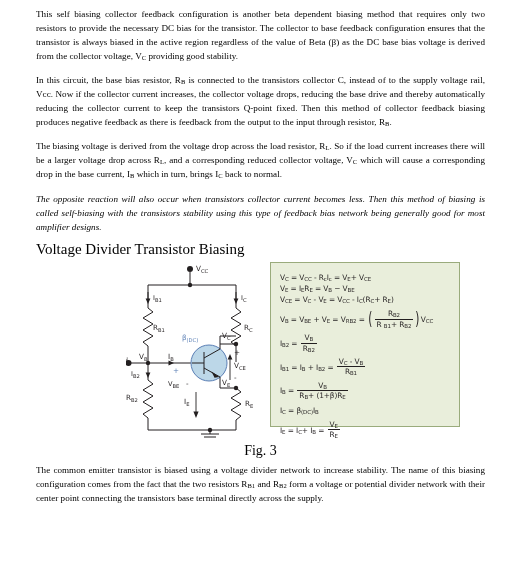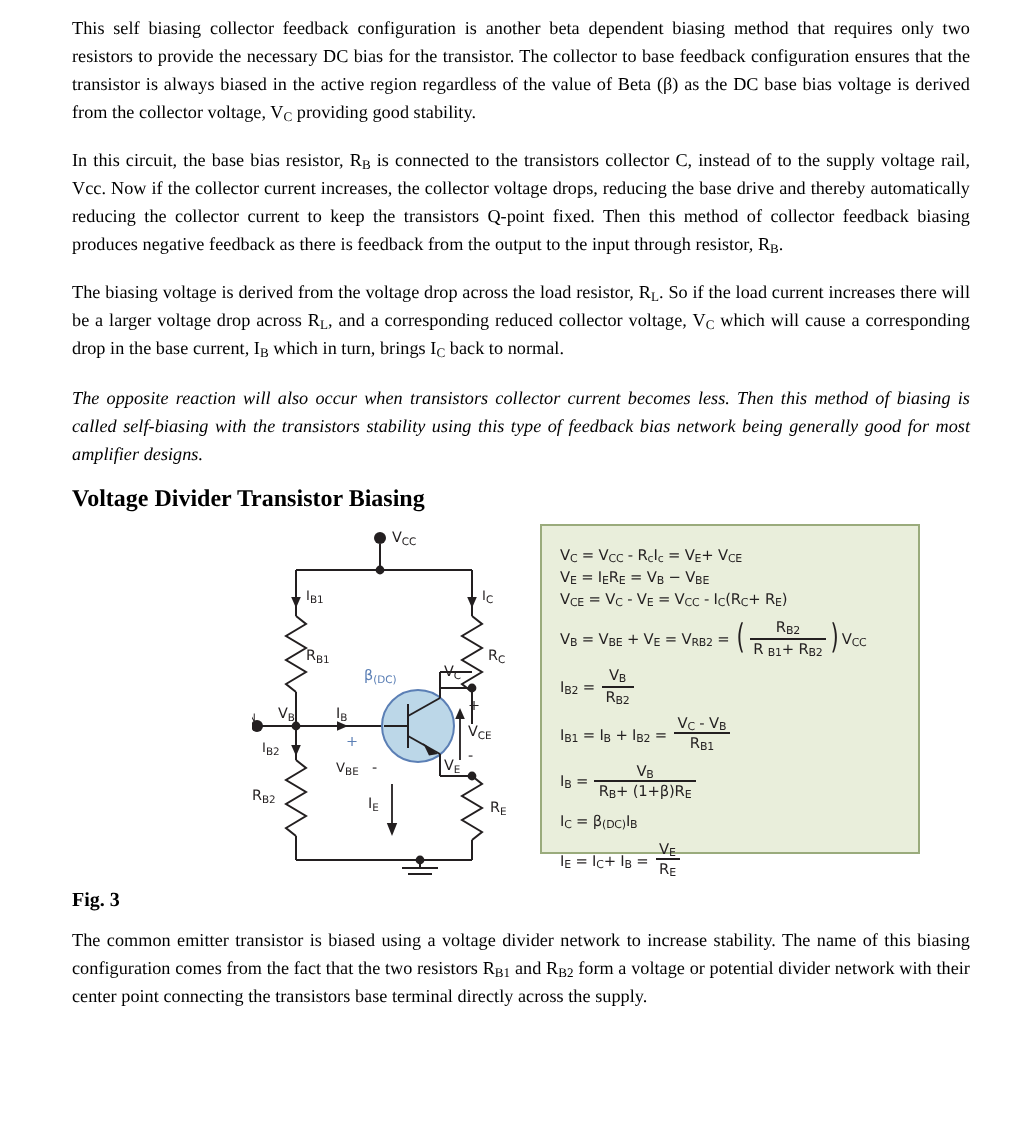--- a/index.html
+++ b/index.html
@@ -30,22 +30,22 @@
     letter-spacing: 0.02px;
   }
   p.body-text.tight { margin-bottom: 9px; font-style: italic; }
   sub {
     font-size: 0.72em;
     vertical-align: -0.22em;
     line-height: 0;
   }
   h2.section-heading {
     margin: 0 0 2px 0;
-    font-size: 12px;
-    font-weight: bold;
+    font-size: 15px;
+    font-weight: normal;
     line-height: 13px;
     text-align: left;
   }
   .figure-block {
     position: relative;
     width: 100%;
     height: 186px;
   }
   .figure-inner {
     position: absolute;
@@ -105,22 +105,23 @@
     display: inline-block;
     font-size: 17px;
     line-height: 0;
     vertical-align: middle;
     transform: scaleX(0.62);
     position: relative;
     top: -0.5px;
   }
   .fig-caption {
     margin: 0;
-    font-size: 10px;
-    font-weight: bold;
+    text-align: center;
+    font-size: 14px;
+    font-weight: normal;
     line-height: 13px;
     padding-bottom: 6px;
   }
   .cir-label {
     font-family: "DejaVu Sans", "Liberation Sans", sans-serif;
     font-size: 7.2px;
     fill: #231f20;
   }
   .cir-label.small { font-size: 6.6px; }
   .cir-label.blue { fill: #5b7fb5; }

